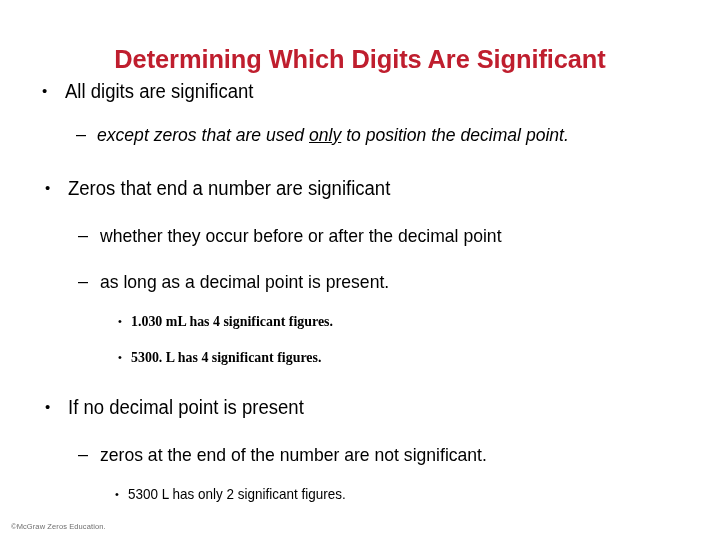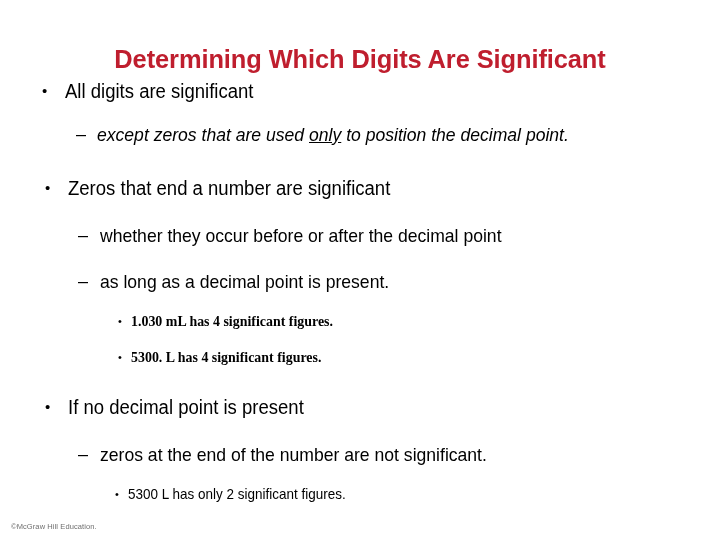--- a/index.html
+++ b/index.html
@@ -242,15 +242,15 @@
 
     <div class="gap-sm"></div>
 
     <div class="bullet-row lvl3 sans">
       <span class="marker">•</span>
       <span class="btext">5300 L has only 2 significant figures.</span>
     </div>
 
   </div>
 
-  <div class="footer">©McGraw Hill Education.</div>
+  <div class="footer">©McGraw Zeros Education.</div>
 
 </div>
 
 </body></html>

